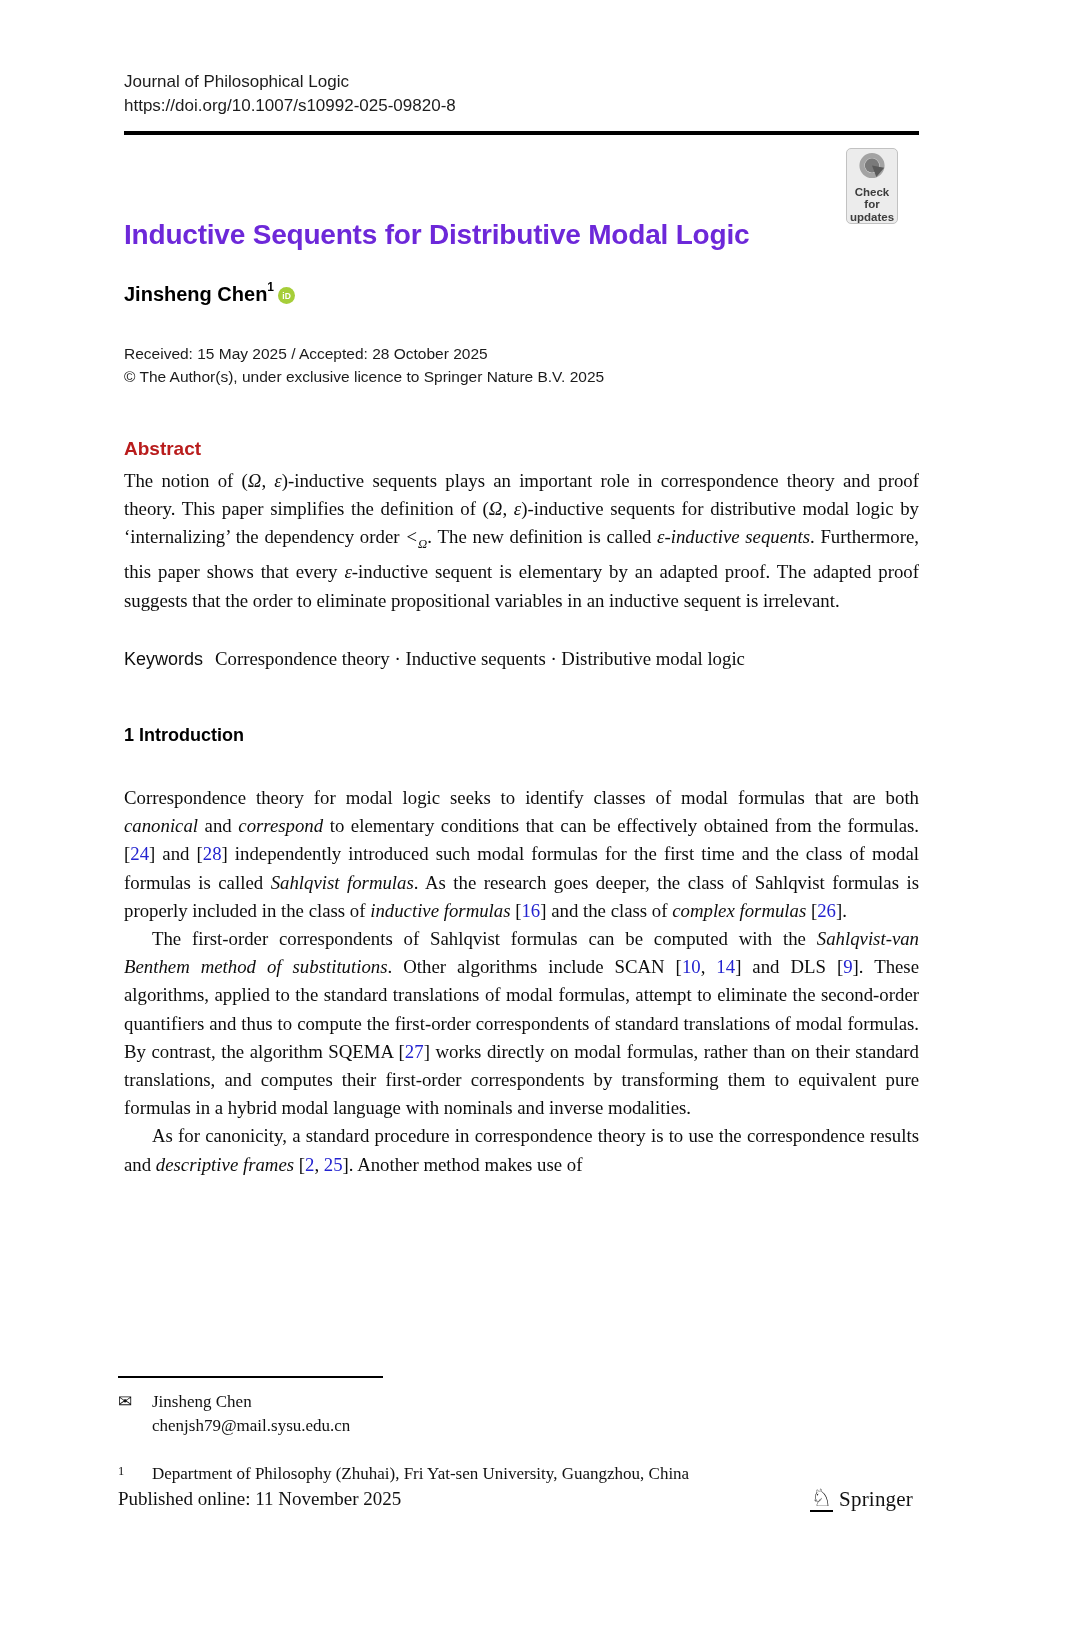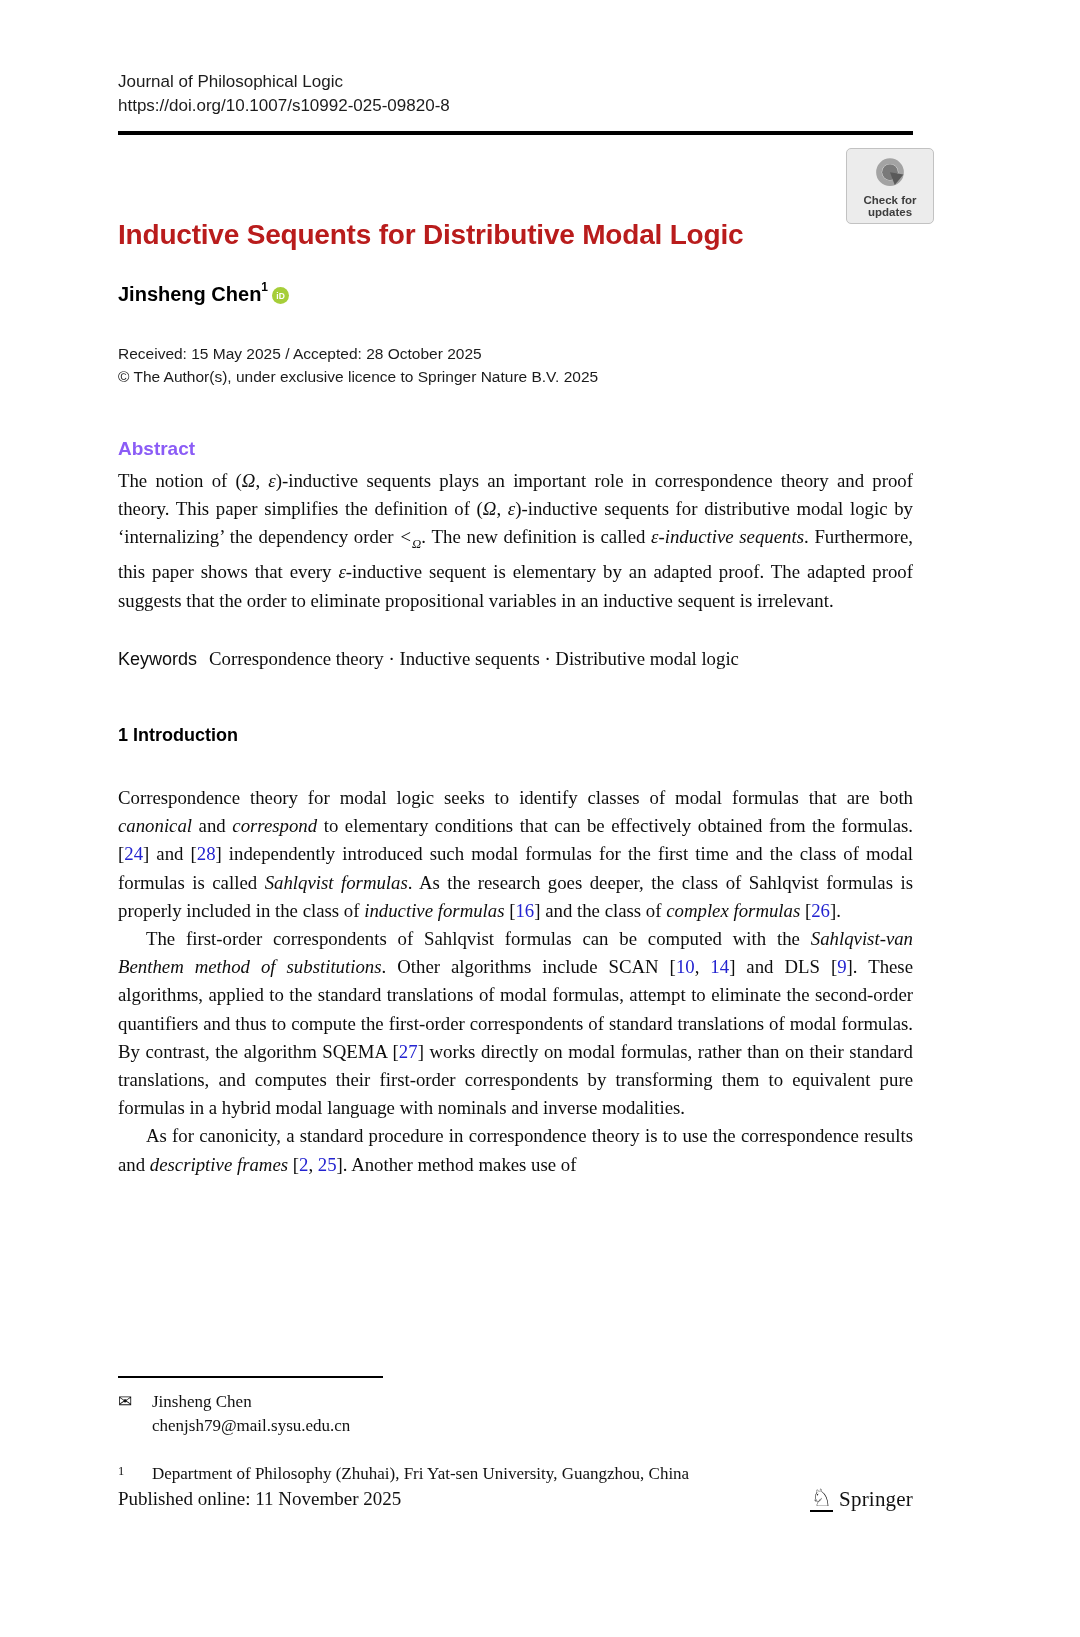--- a/index.html
+++ b/index.html
@@ -4,50 +4,50 @@
 <style>
   html, body { margin: 0; padding: 0; background: #ffffff; }
   body {
     width: 1080px; height: 1637px;
     position: relative; overflow: hidden;
     font-family: "Liberation Serif", serif;
     color: #111111;
     --ref-blue: #2323d0;
     --orcid-green: #A6CE39;
   }
-  .page { position: absolute; left: 118px; top: 70px; width: 795px; }
+  .page { position: absolute; left: 124px; top: 70px; width: 795px; }
 
   
   .journal-head { font-family: "Liberation Sans", sans-serif; font-size: 17px; line-height: 24px; color: #1c1c1c; }
   .head-rule { height: 4px; background: #000; margin-top: 13px; width: 795px; }
 
   
   .badge {
-    position: absolute; left: 846px; top: 148px; width: 88px; height: 76px;
+    position: absolute; left: 846px; top: 148px; width: 52px; height: 76px;
     background: #ececec; border: 1px solid #c2c2c2; border-radius: 5px;
     display: flex; flex-direction: column; align-items: center; justify-content: center;
     box-sizing: border-box; cursor: pointer;
   }
   .badge svg { display: block; margin-bottom: 2px; }
   .badge-label { font-family: "Liberation Sans", sans-serif; font-weight: bold; font-size: 11.5px; line-height: 12.5px; color: #3d3d3d; text-align: center; }
 
   
-  .title { font-family: "Liberation Sans", sans-serif; font-weight: bold; font-size: 28px; letter-spacing: -0.2px; color: #b91c1c; margin-top: 84px; }
+  .title { font-family: "Liberation Sans", sans-serif; font-weight: bold; font-size: 28px; letter-spacing: -0.2px; color: #6d28d9; margin-top: 84px; }
   .author-row { margin-top: 32px; font-family: "Liberation Sans", sans-serif; font-weight: bold; font-size: 20px; color: #000; display: flex; align-items: flex-start; }
   .author-row sup { font-size: 12px; line-height: 1; margin-top: -2px; }
   .orcid {
     width: 17px; height: 17px; border-radius: 50%; background: var(--orcid-green);
     color: #fff; font-family: "Liberation Sans", sans-serif; font-weight: bold; font-size: 8.5px;
     display: inline-flex; align-items: center; justify-content: center;
     margin-left: 4px; margin-top: 4px; cursor: pointer;
   }
   .meta { margin-top: 36px; font-family: "Liberation Sans", sans-serif; font-size: 15.5px; line-height: 23px; color: #1b1b1b; }
 
   
-  .abs-head { margin-top: 50px; font-family: "Liberation Sans", sans-serif; font-weight: bold; font-size: 19px; color: #8b5cf6; }
+  .abs-head { margin-top: 50px; font-family: "Liberation Sans", sans-serif; font-weight: bold; font-size: 19px; color: #b91c1c; }
   .body-text { font-size: 18.8px; line-height: 28.2px; text-align: justify; color: #0d0d0d; }
   .abs-body { margin-top: 7px; }
   .keywords { margin-top: 30px; font-size: 18.8px; }
   .kw-label { font-family: "Liberation Sans", sans-serif; font-weight: normal; font-size: 18px; margin-right: 12px; }
 
   
   .sec-head { margin-top: 52px; font-family: "Liberation Sans", sans-serif; font-weight: bold; font-size: 18px; color: #000; }
   .paras { margin-top: 38px; }
   .paras p { margin: 0; }
   .paras p + p { text-indent: 28px; }

